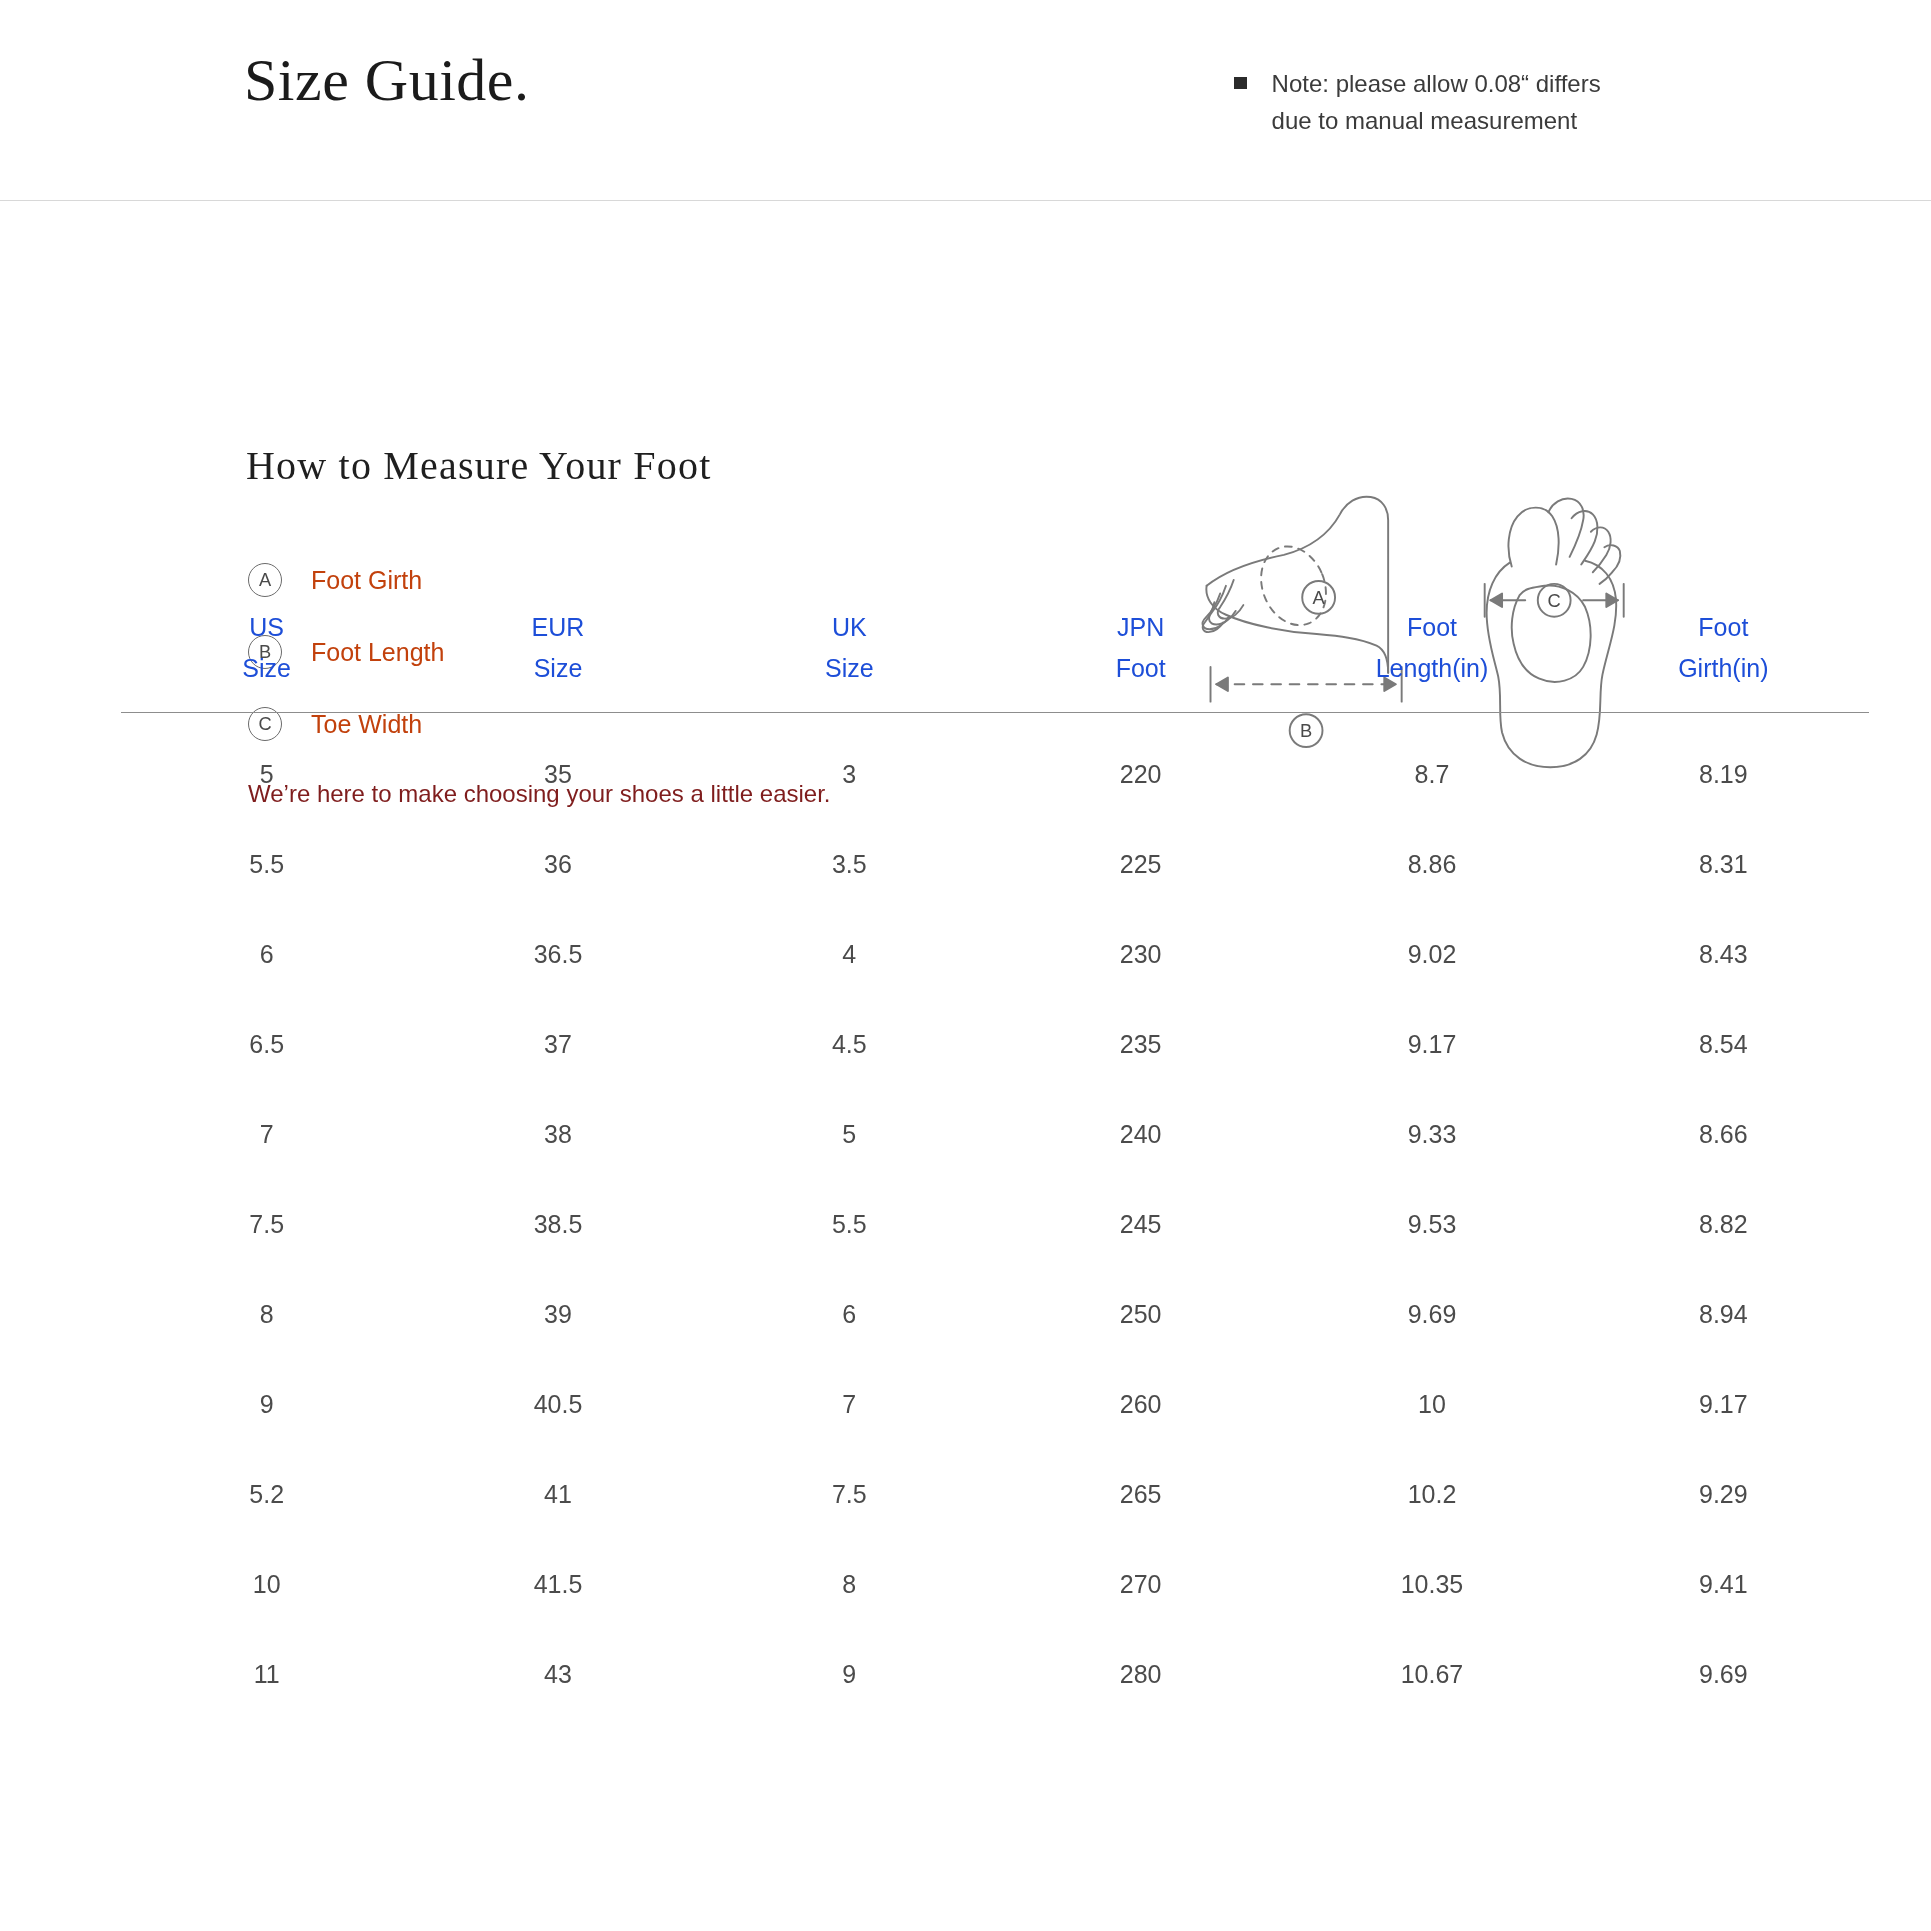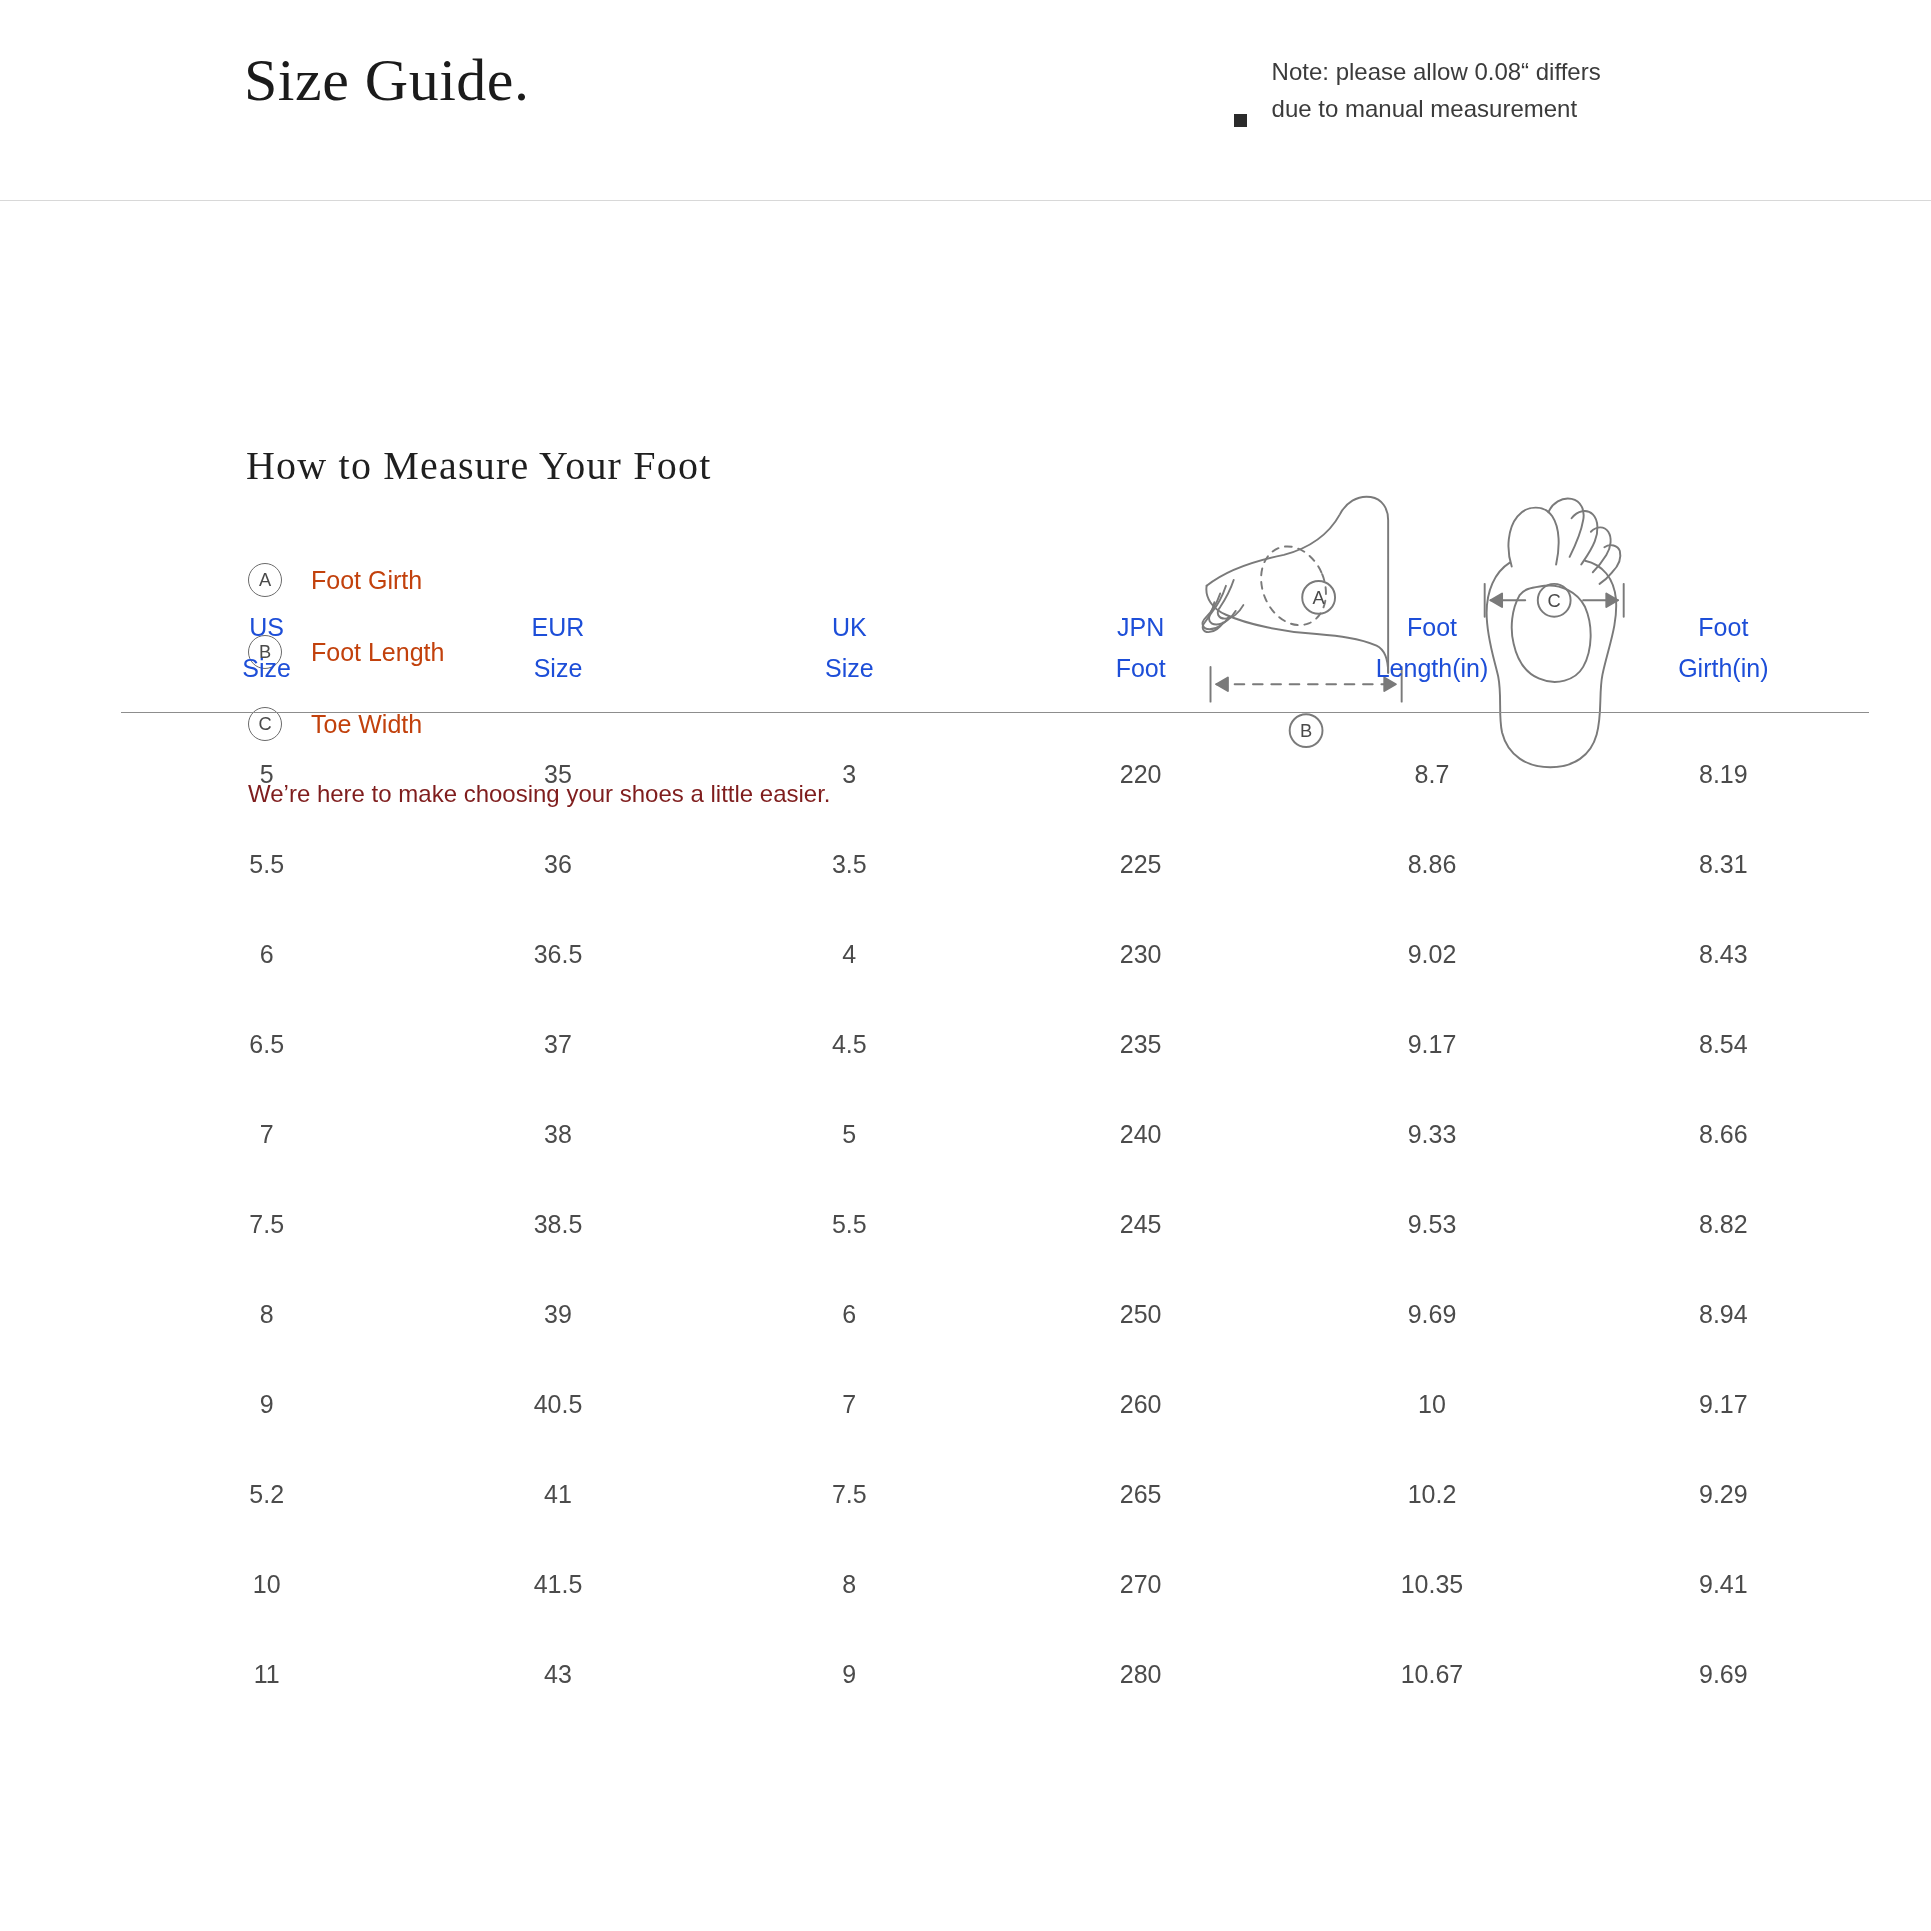--- a/index.html
+++ b/index.html
@@ -35,23 +35,23 @@
     font-family: "Liberation Serif", serif;
     font-size: 60px;
     font-weight: 400;
     letter-spacing: 0.5px;
     color: #1b1b1b;
     white-space: nowrap;
   }
   .note {
     position: absolute;
     left: 1234px;
-    top: 53px;
+    top: 65px;
     display: flex;
-    align-items: flex-end;
+    align-items: flex-start;
     gap: 25px;
   }
   .note-bullet {
     width: 12.6px;
     height: 12.6px;
     background: #2b2b2b;
     margin-top: 11.6px;
     flex: none;
   }
   .note-text {

